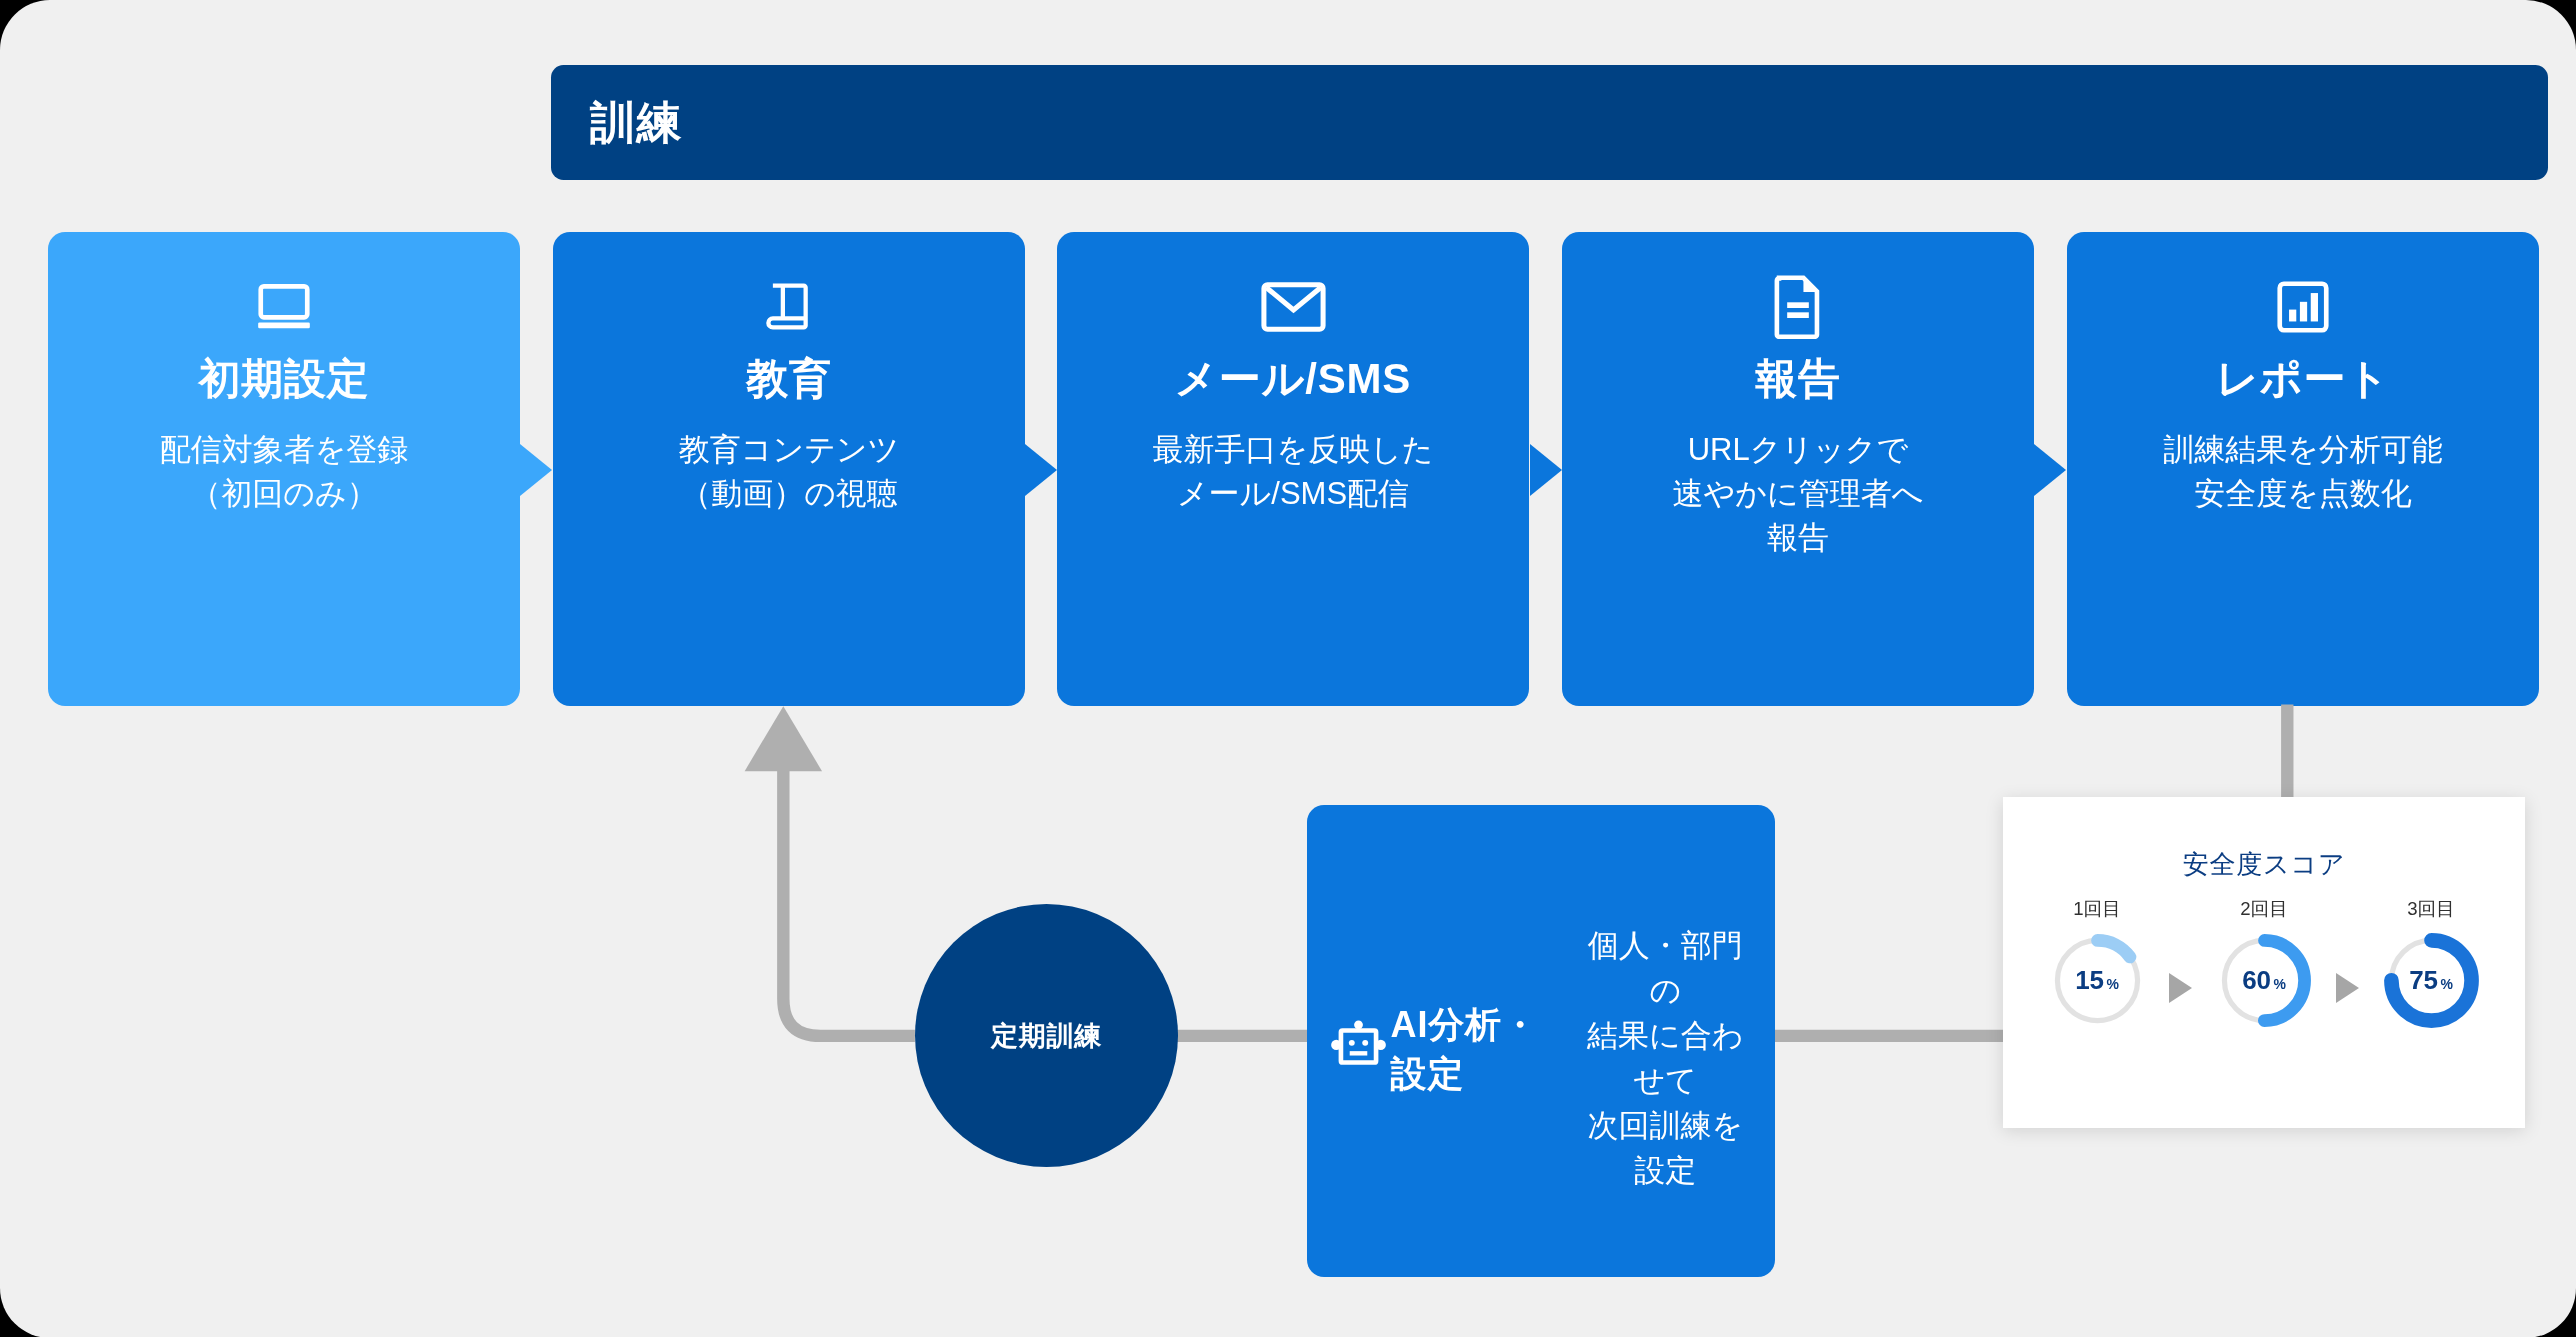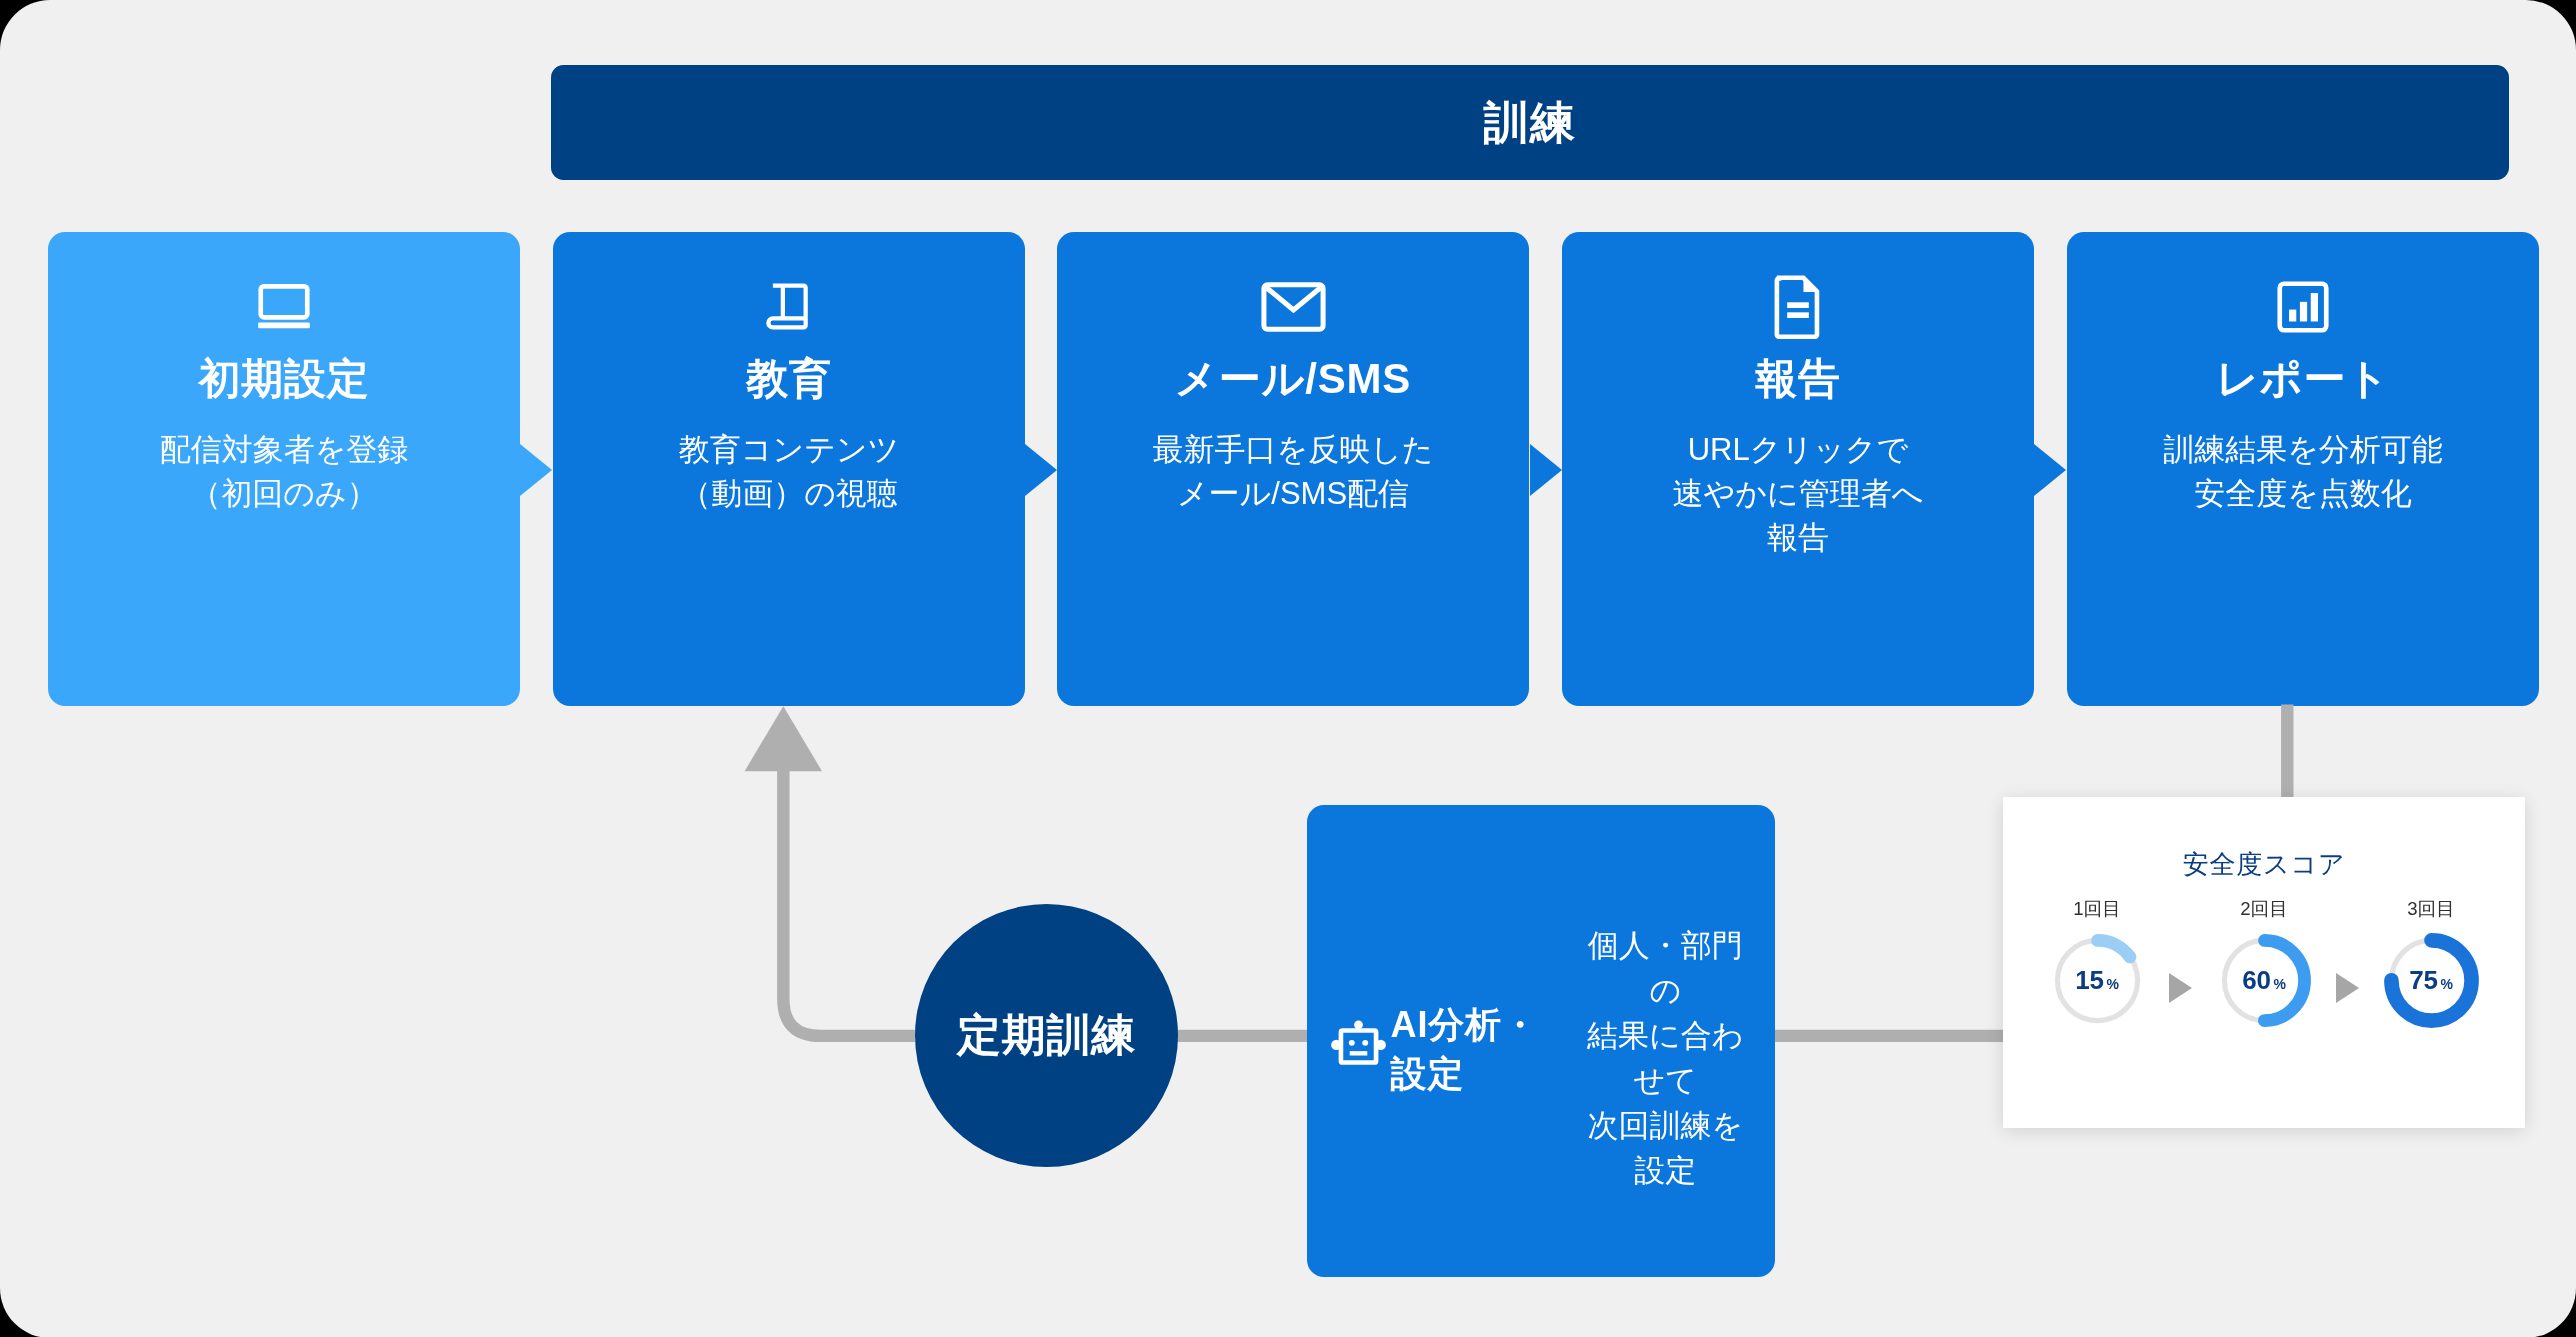--- a/index.html
+++ b/index.html
@@ -33,21 +33,21 @@
   #header-banner {
     position: absolute;
     left: 551px;
     top: 65px;
     width: 1958px;
     height: 115px;
     background: #004183;
     border-radius: 12.4px;
     display: flex;
     align-items: center;
-    justify-content: center;
+    padding-left: 39px;
   }
   #header-banner .title {
     color: #FFFFFF;
     font-size: 45px;
     font-weight: 700;
     letter-spacing: 1.5px;
   }
 
   
   .step-card {
@@ -107,21 +107,21 @@
     height: 263px;
     border-radius: 50%;
     background: #004183;
     display: flex;
     align-items: center;
     justify-content: center;
     z-index: 6;
   }
   #cycle-circle .label {
     color: #FFFFFF;
-    font-size: 44px;
+    font-size: 27px;
     font-weight: 700;
     letter-spacing: 0.8px;
   }
 
   
   #ai-card {
     position: absolute;
     left: 1307px;
     top: 805px;
     width: 468px;

